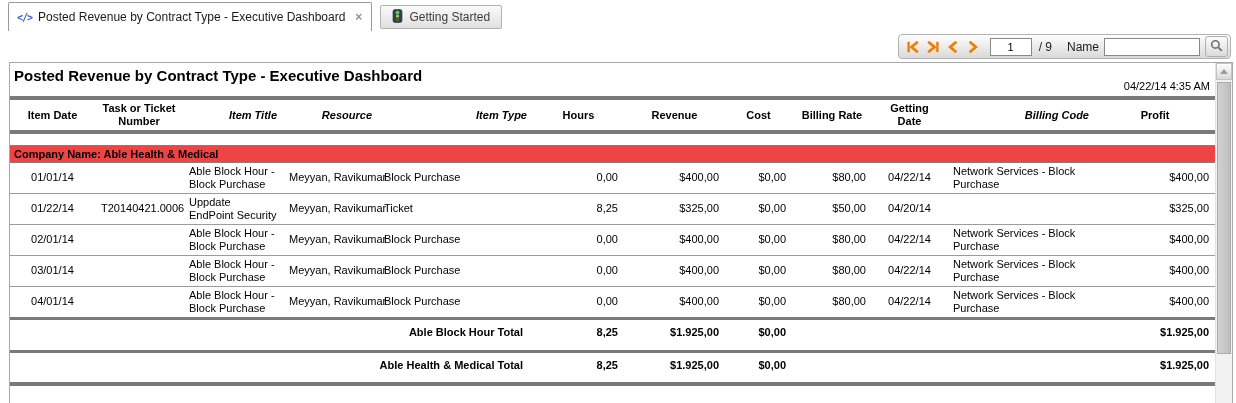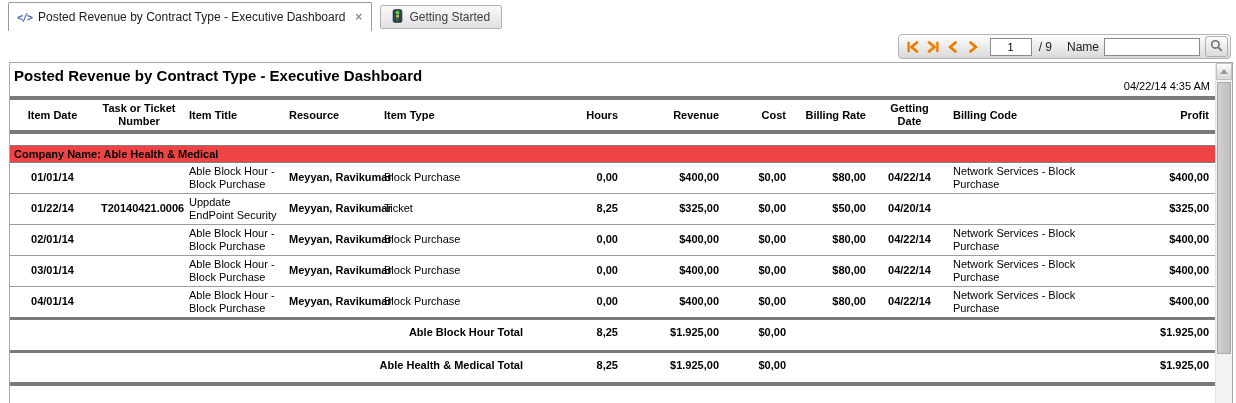--- a/index.html
+++ b/index.html
@@ -56,30 +56,30 @@
     border-right:4px solid transparent; border-bottom:5px solid #9a9a9a; }
   .vscroll-thumb { position:absolute; top:19px; left:1px; right:1px; height:272px;
     background:linear-gradient(90deg,#d2d2d2,#bfbfbf); border:1px solid #ababab; cursor:pointer; }
 
   
   table.report { position:absolute; top:33px; left:0; width:100%;
     border-collapse:collapse; table-layout:fixed; font-size:11px; }
   table.report th { border-top:4px solid #7a7a7a; border-bottom:4px solid #7a7a7a;
     font-size:11px; font-weight:bold; padding:2px 6px; height:34px;
     vertical-align:middle; line-height:13px; background:#fff; }
-  .h-c { text-align:center; } .h-l { text-align:left; } .h-r { text-align:right; }
+  .h-c { text-align:center; } .h-l { text-align:right;font-style:italic; } .h-r { }
   tr.spacer td { height:13px; padding:0; }
   tr.company td { background:#ef4444; font-weight:bold; padding:2px 4px;
     border-top:1px solid #7f7f7f; border-bottom:1px solid #7f7f7f; }
   tr.contract td { background:#f1f1f1; padding:2px 4px 3px; border-bottom:1px solid #9c9c9c;
     line-height:14px; }
   tr.data-row td { border-bottom:1px solid #9c9c9c; padding:2px 6px; height:28px;
     vertical-align:middle; line-height:13px; background:#fff; }
   td.c { text-align:center; } td.l { text-align:left; } td.r { text-align:right; }
-  td.nowrap { white-space:nowrap;font-weight:bold; }
+  td.nowrap { white-space:nowrap; }
   tr.total td { border-top:3px solid #7a7a7a; font-weight:bold; padding:6px 6px 12px; }
   tr.total-last td { border-top:3px solid #7a7a7a; border-bottom:4px solid #7a7a7a;
     font-weight:bold; padding:6px 6px 11px; }
   .total-label { text-align:right; padding-right:10px !important; }
 </style>
 </head>
 <body>
 
 <div class="tabbar">
   <div class="tab tab-active">

